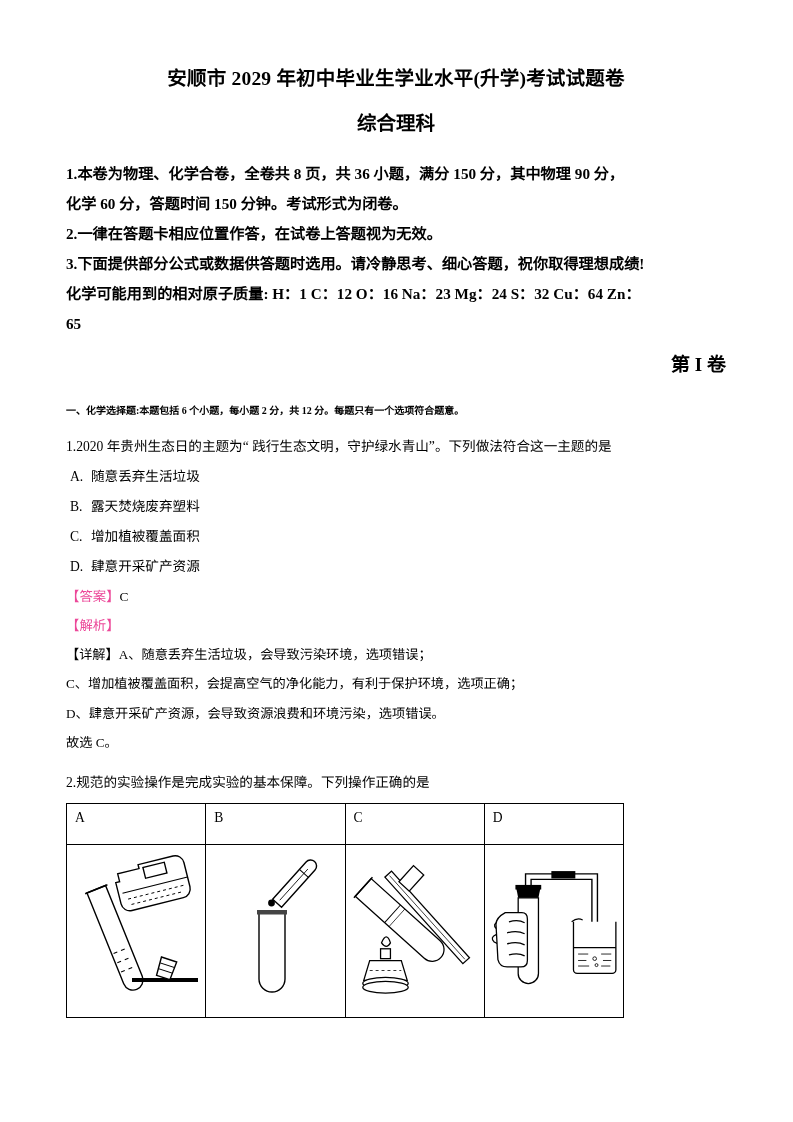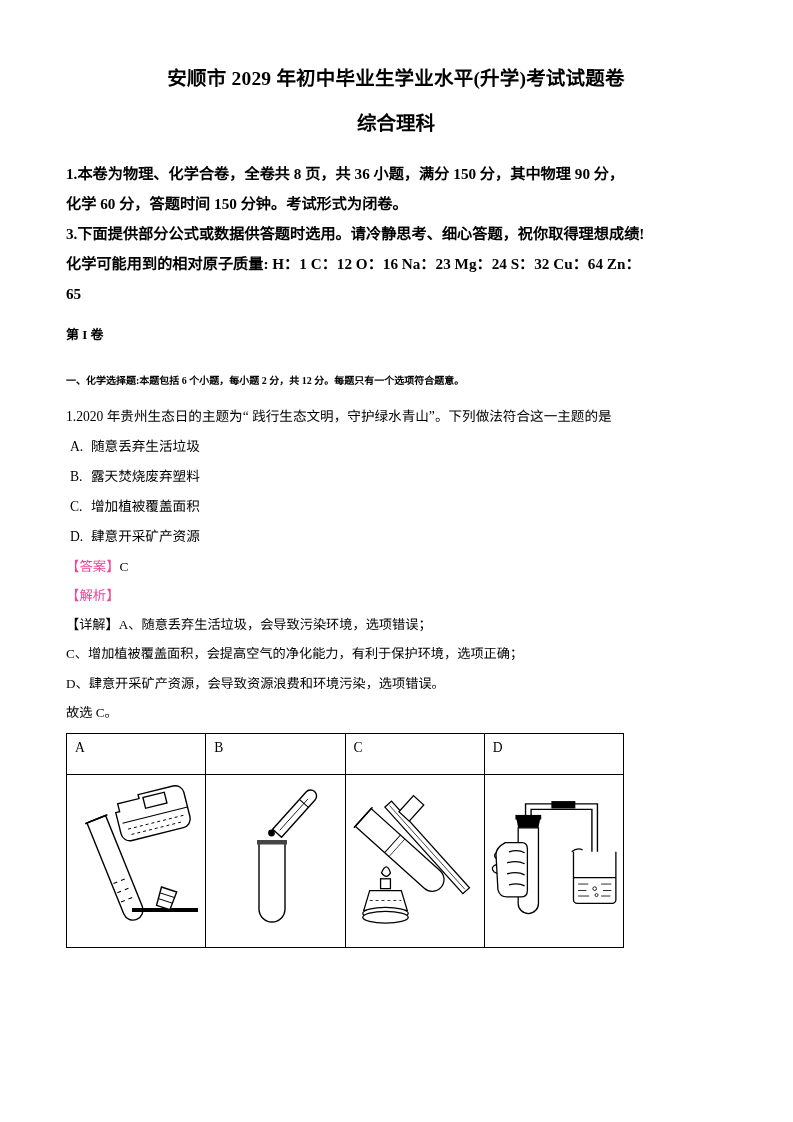--- a/index.html
+++ b/index.html
@@ -52,23 +52,23 @@
   }
   .inst-line {
     font-weight: bold;
     font-size: 15.2px;
     line-height: 30px;
     white-space: nowrap;
   }
 
   
   .volume-header {
-    text-align: left;
-    font-weight: bold;
-    font-size: 13px;
+    text-align: right;
+    font-weight: bold;
+    font-size: 19px;
     margin-top: 13px;
     line-height: 26px;
   }
 
   
   .section-heading {
     font-weight: bold;
     font-size: 10px;
     line-height: 30px;
     margin-top: 18px;
@@ -149,20 +149,21 @@
 
 <div class="page">
   <div class="content">
 
     <div class="doc-title">安顺市 2029 年初中毕业生学业水平(升学)考试试题卷</div>
     <div class="doc-subtitle">综合理科</div>
 
     <div class="instructions">
       <div class="inst-line">1.本卷为物理、化学合卷，全卷共 8 页，共 36 小题，满分 150 分，其中物理 90 分，</div>
       <div class="inst-line">化学 60 分，答题时间 150  分钟。考试形式为闭卷。</div>
+      <div class="inst-line">2.一律在答题卡相应位置作答，在试卷上答题视为无效。</div>
       <div class="inst-line">3.下面提供部分公式或数据供答题时选用。请冷静思考、细心答题，祝你取得理想成绩!</div>
       <div class="inst-line">化学可能用到的相对原子质量: H：1    C：12    O：16    Na：23    Mg：24    S：32    Cu：64    Zn：</div>
       <div class="inst-line">65</div>
     </div>
 
     <div class="volume-header">第 I 卷</div>
 
     <div class="section-heading">一、化学选择题:本题包括 6 个小题，每小题 2 分，共 12 分。每题只有一个选项符合题意。</div>
 
     <div class="question-stem">1.2020 年贵州生态日的主题为“  践行生态文明，守护绿水青山”。下列做法符合这一主题的是</div>
@@ -187,20 +188,21 @@
       <span class="tag-blue">【解析】</span>
     </div>
 
     <div class="detail-line">
       <span>【详解】</span><span>A、随意丢弃生活垃圾，会导致污染环境，选项错误；</span>
     </div>
     <div class="detail-line">C、增加植被覆盖面积，会提高空气的净化能力，有利于保护环境，选项正确；</div>
     <div class="detail-line">D、肆意开采矿产资源，会导致资源浪费和环境污染，选项错误。</div>
     <div class="detail-line">故选 C。</div>
 
+    <div class="q2-stem">2.规范的实验操作是完成实验的基本保障。下列操作正确的是</div>
 
     <table class="options-table">
       <tbody>
           <tr>
         <td class="hdr">A</td>
         <td class="hdr">B</td>
         <td class="hdr">C</td>
         <td class="hdr">D</td>
       </tr>
       <tr>

